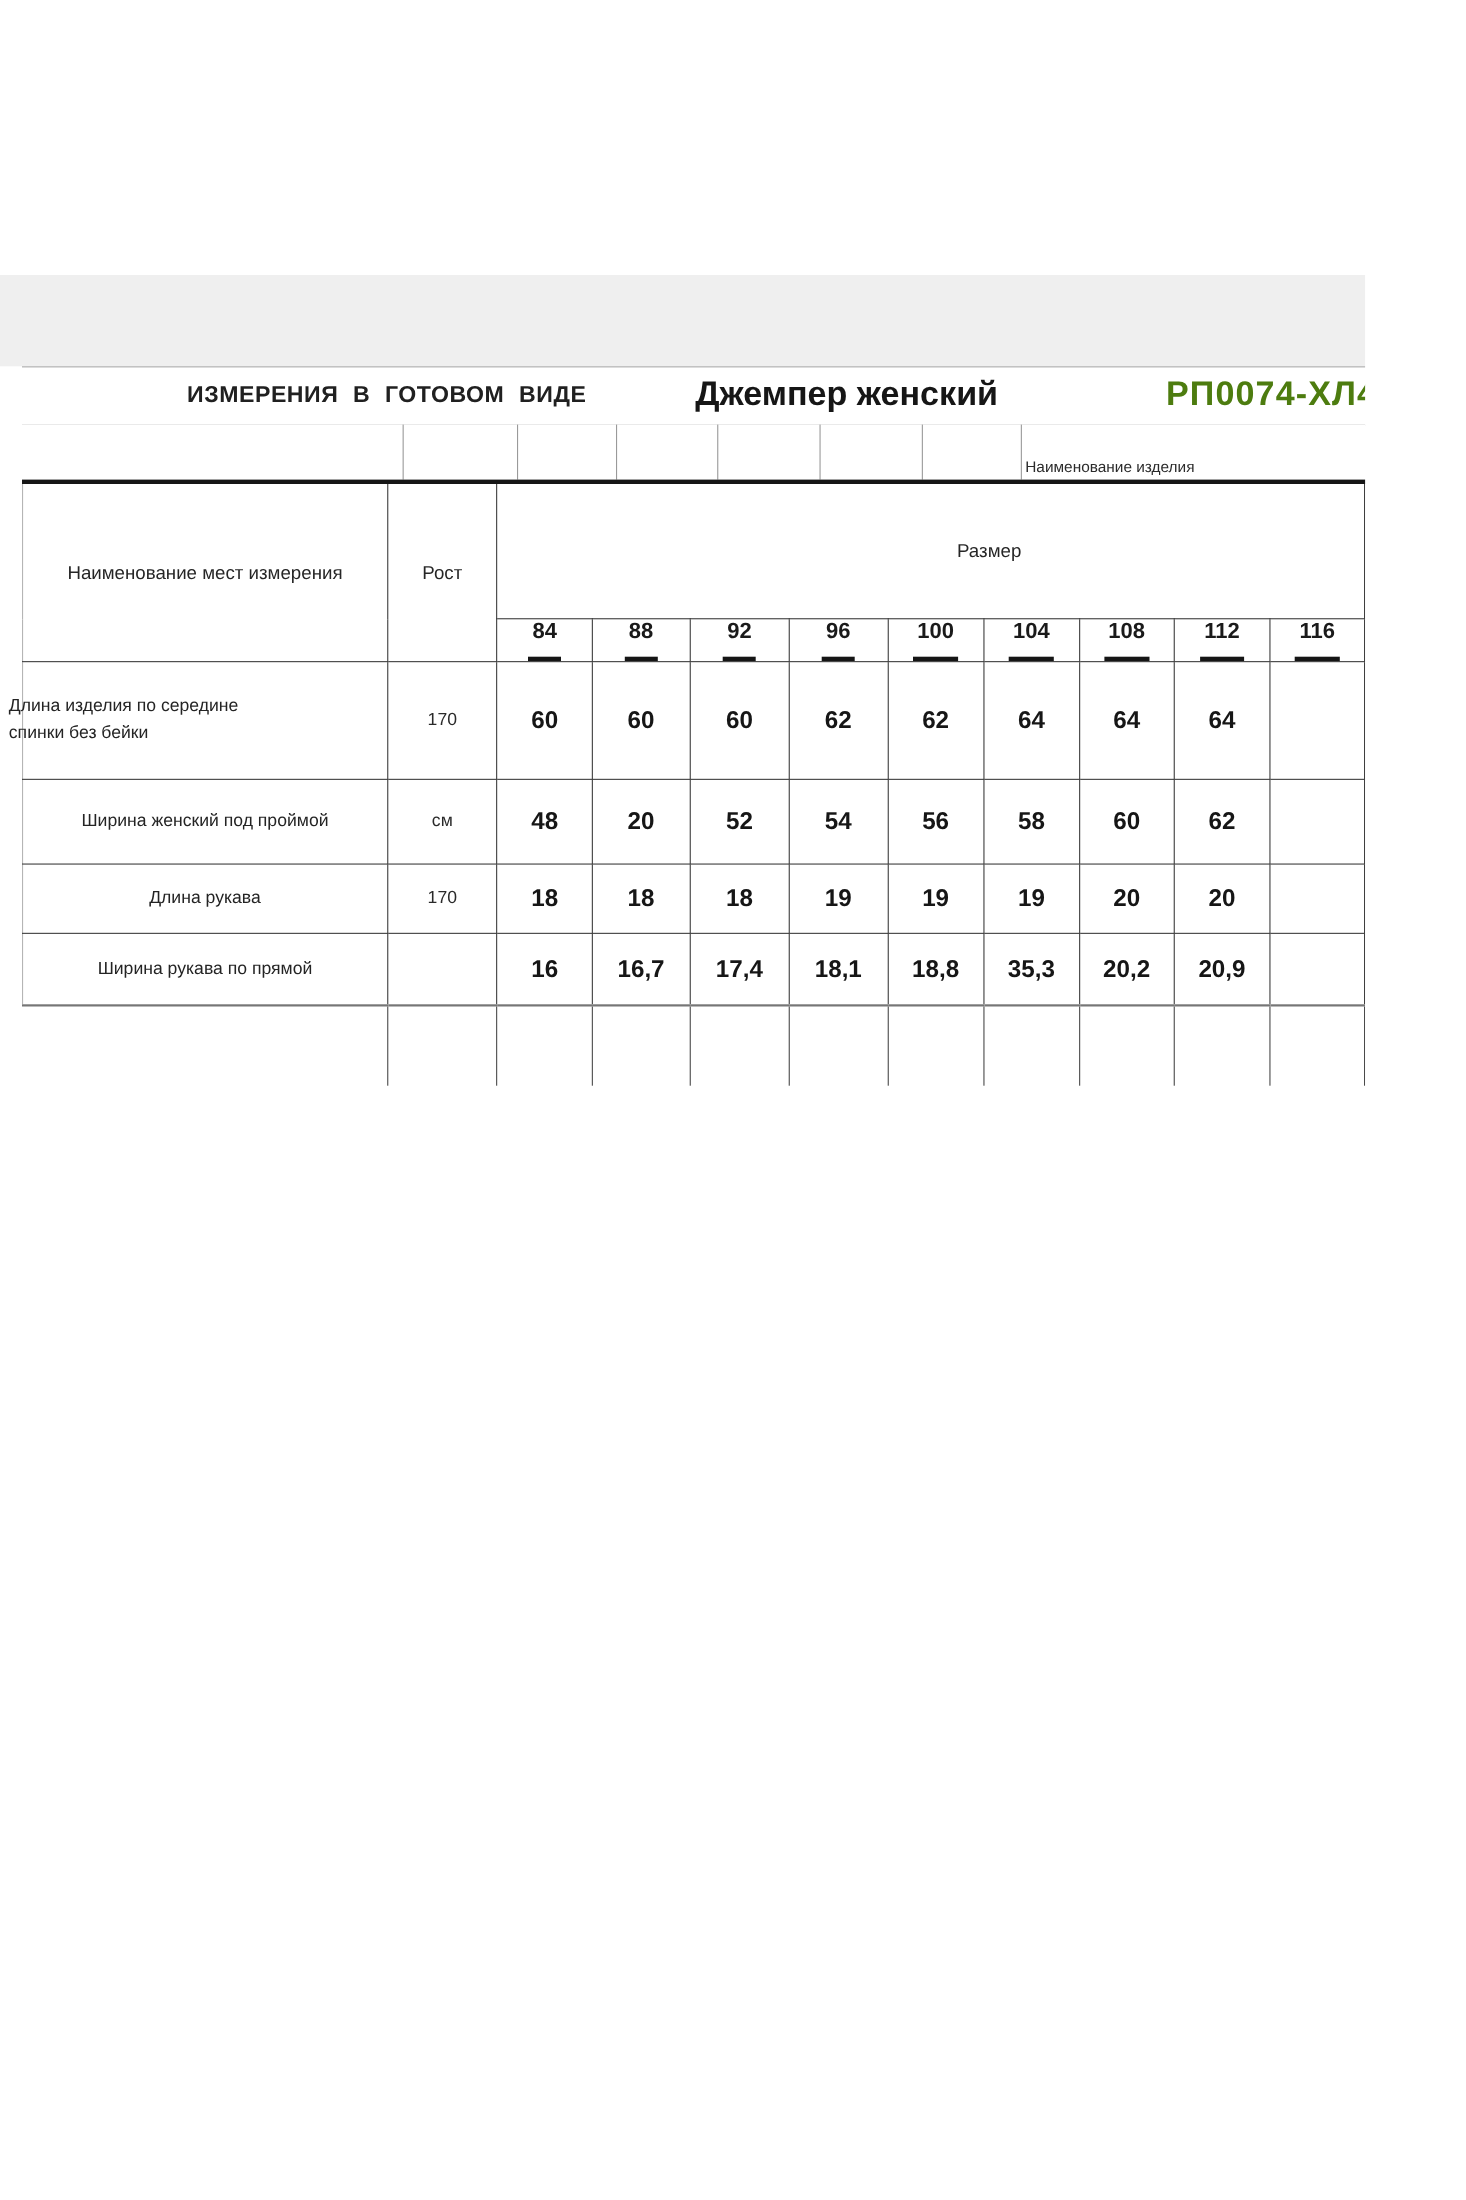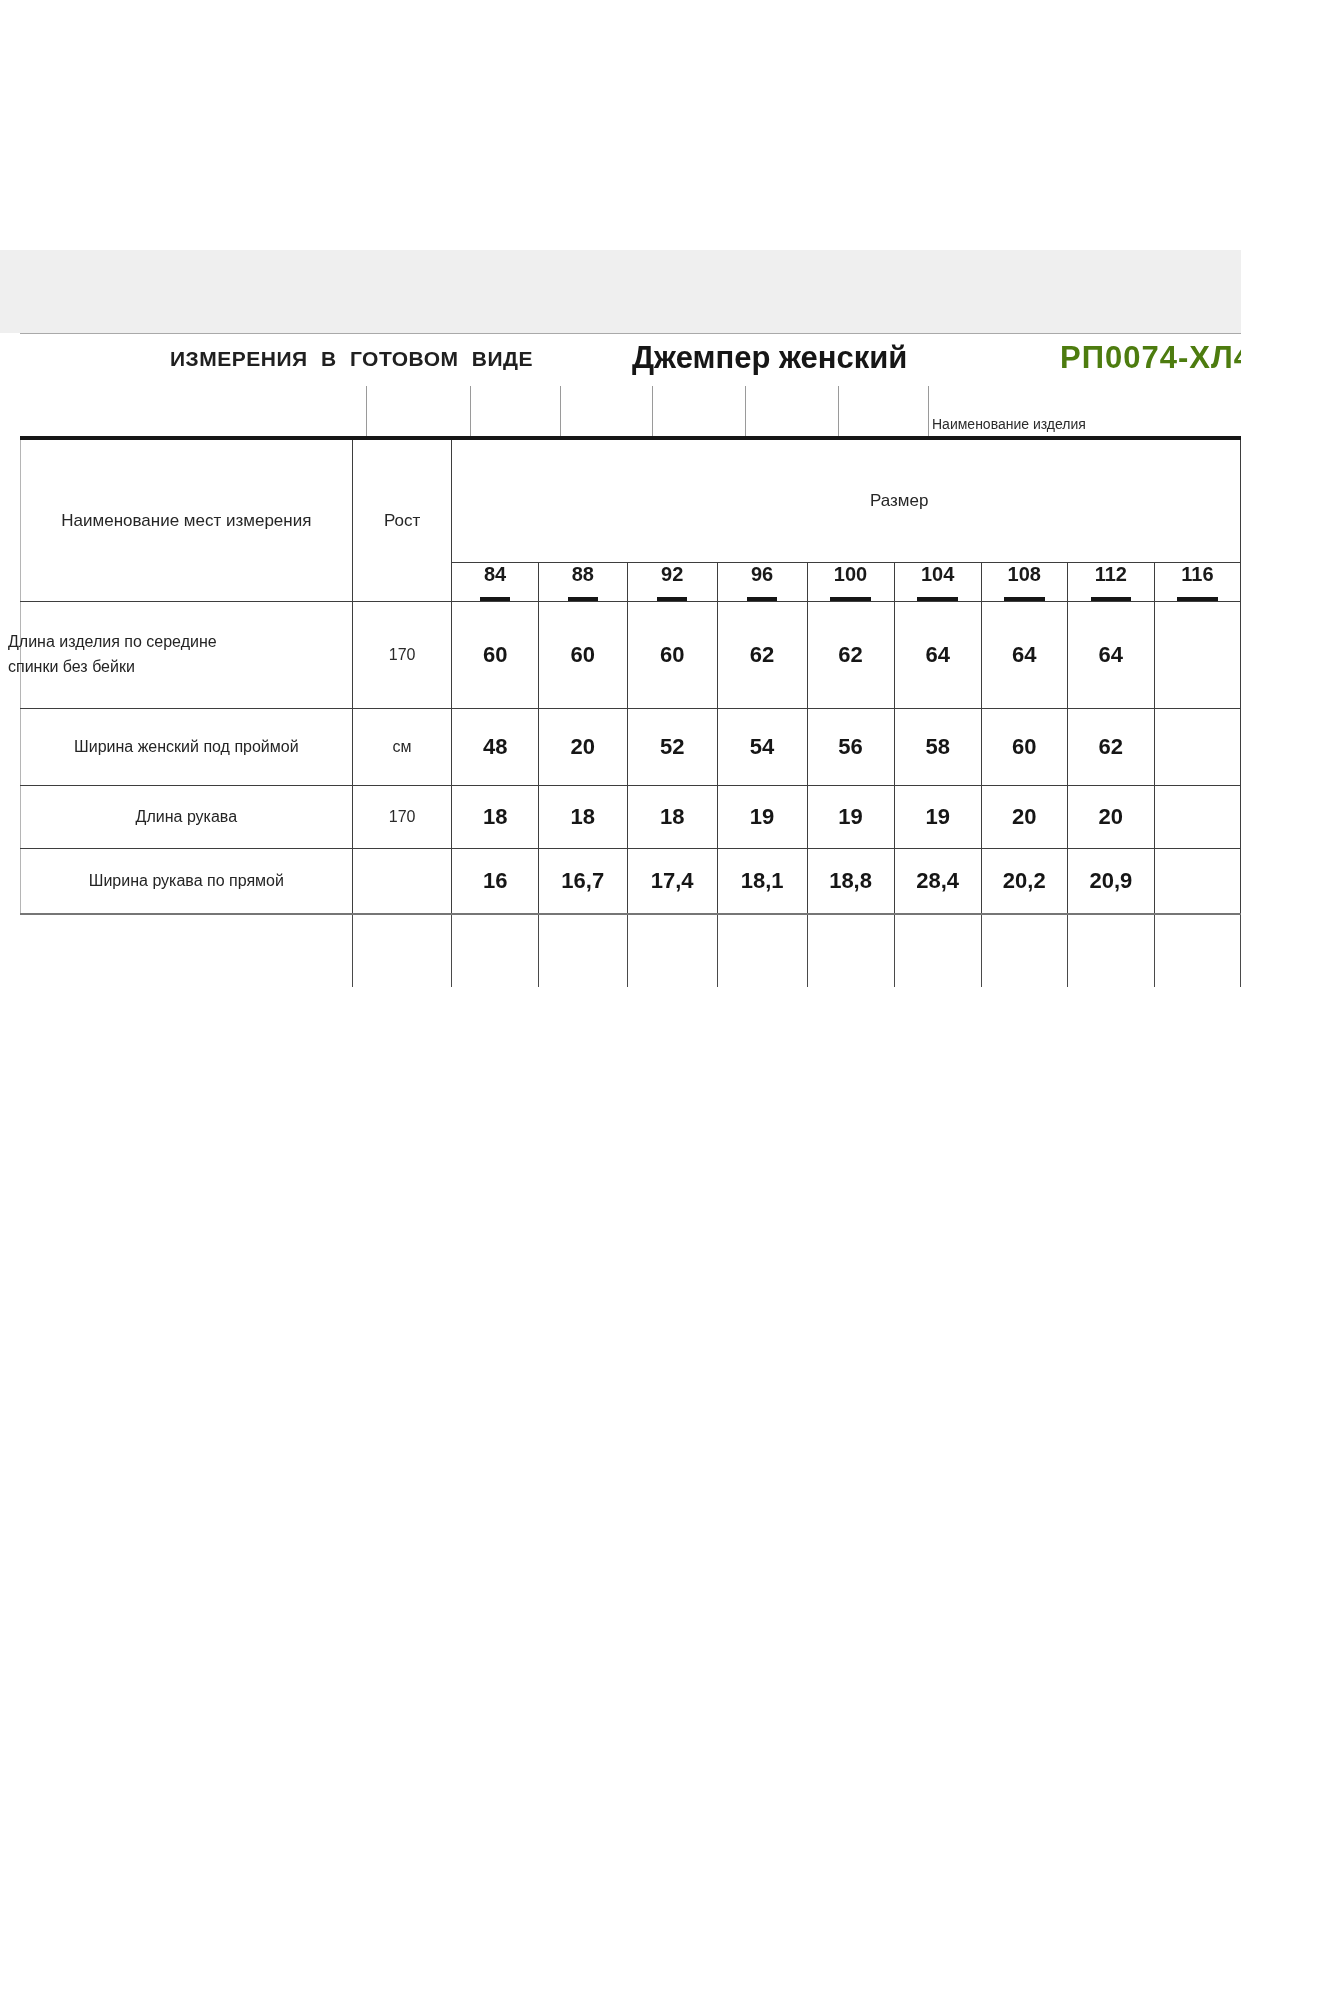--- a/index.html
+++ b/index.html
@@ -248,21 +248,21 @@
       <td>
             <div class="val">17,4</div>
           </td>
       <td>
             <div class="val">18,1</div>
           </td>
       <td>
             <div class="val">18,8</div>
           </td>
       <td>
-            <div class="val">28,4</div>
+            <div class="val">35,3</div>
           </td>
       <td>
             <div class="val">20,2</div>
           </td>
       <td>
             <div class="val">20,9</div>
           </td>
       <td>
             <div class="val"></div>
           </td>

